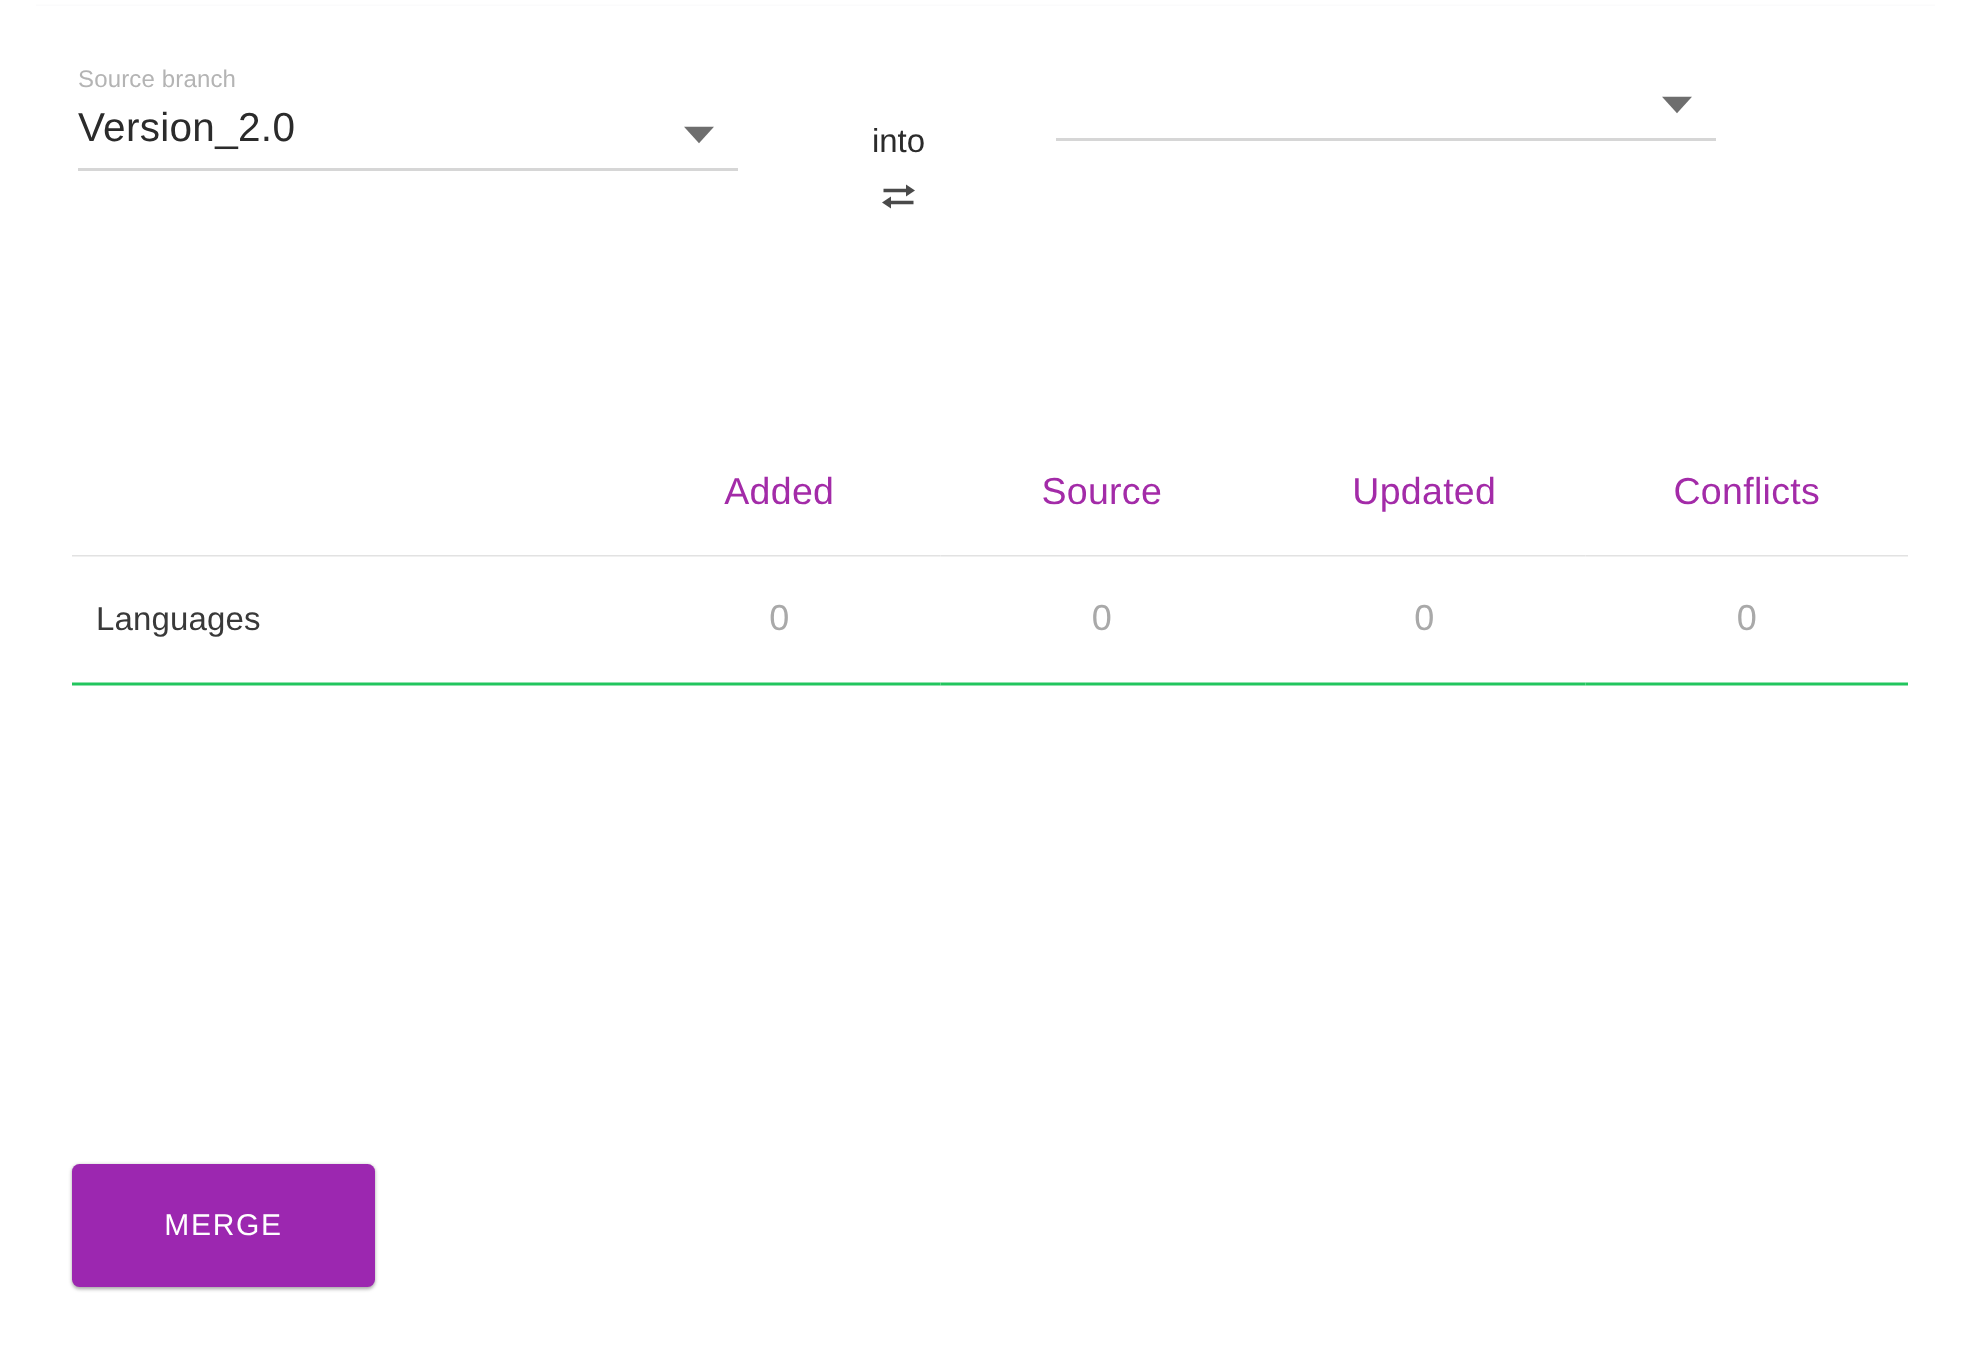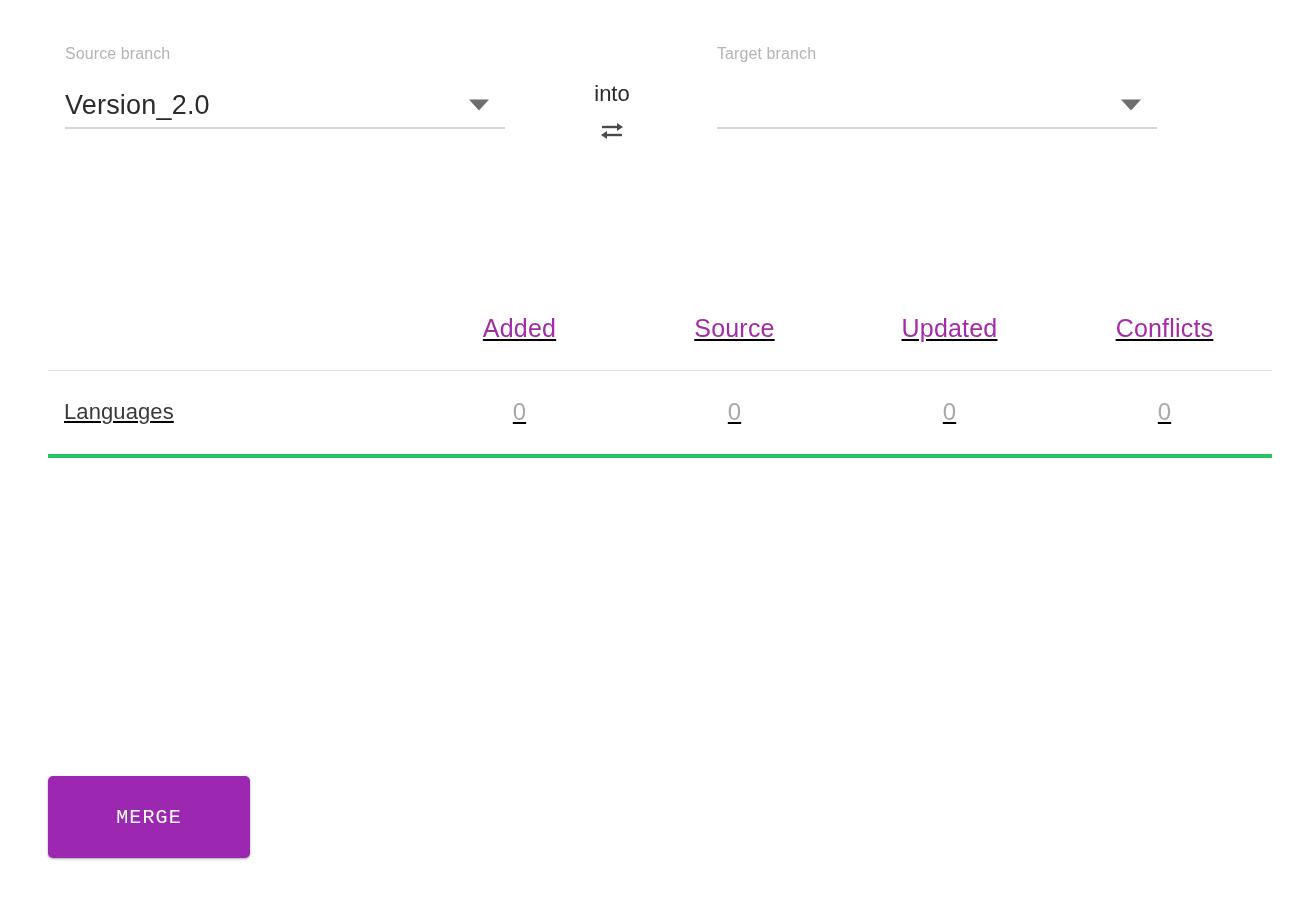--- a/index.html
+++ b/index.html
@@ -23,43 +23,42 @@
     left: 24px;
     top: 3px;
     width: 1266px;
     height: 1px;
     background: #fbfbfc;
   }
 
   
   .branch-row {
     position: absolute;
-    left: 17px;
+    left: 4px;
     top: 0;
     width: 1137px;
     height: 160px;
   }
 
   .field {
     position: absolute;
   }
   .field .field-label {
     font-size: 16px;
     color: #b4b4b4;
     line-height: 20px;
     letter-spacing: .1px;
     white-space: nowrap;
   }
   .field .field-control {
     position: relative;
-    margin-top: 19px;
+    margin-top: 4px;
     height: 46px;
     border-bottom: 2px solid #d6d6d6;
     display: flex;
-    align-items: center;
   }
   .field .field-value {
     font-size: 27px;
     color: #2b2b2b;
     line-height: 34px;
     font-weight: 400;
     letter-spacing: .2px;
     white-space: nowrap;
   }
   .caret {
@@ -105,42 +104,41 @@
   .diff-table {
     position: absolute;
     left: 48px;
     top: 288px;
     width: 1224px;
   }
   .diff-table table {
     width: 100%;
     border-collapse: collapse;
     table-layout: fixed;
-    text-decoration: underline;
   }
   .diff-table th, .diff-table td {
     padding: 0;
     text-align: center;
     vertical-align: middle;
   }
   .diff-table thead th {
     height: 82px;
     font-weight: 400;
     font-size: 25px;
     color: #a32ba8;
     letter-spacing: .2px;
     border-bottom: 1px solid #e2e2e2;
   }
   .diff-table thead th.col-name {
     text-align: left;
     border-bottom: 1px solid #e2e2e2;
   }
   .diff-table tbody td {
     height: 86px;
-    border-bottom: 4px solid #22c55e;
+    border-bottom: 2px solid #22c55e;
     font-size: 24px;
     color: #a9a9a9;
     font-weight: 400;
   }
   .diff-table tbody td.col-name {
     text-align: left;
     font-size: 22px;
     color: #393939;
     padding-left: 16px;
     letter-spacing: .1px;
@@ -162,21 +160,21 @@
   .merge-btn {
     position: absolute;
     left: 48px;
     top: 776px;
     width: 202px;
     height: 82px;
     background: #9c27b0;
     border: none;
     border-radius: 5px;
     color: #ffffff;
-    font-family: Liberation Mono, monospace;
+    font-family: Liberation Sans, sans-serif;
     font-size: 20px;
     letter-spacing: 1.1px;
     cursor: pointer;
     box-shadow: 0 1px 3px rgba(0,0,0,.22), 0 1px 2px rgba(0,0,0,.16);
   }
 </style>
 </head>
 <body>
 
 <div class="top-rule"></div>
@@ -197,21 +195,20 @@
       <svg width="30" height="24" viewBox="0 0 30 24" aria-hidden="true">
         <path d="M5 8 H22" stroke="#4a4a4a" stroke-width="2.4" fill="none"></path>
         <path d="M20 4 L26 8 L20 12 Z" fill="#4a4a4a"></path>
         <path d="M25 16 H8" stroke="#4a4a4a" stroke-width="2.4" fill="none"></path>
         <path d="M10 12 L4 16 L10 20 Z" fill="#4a4a4a"></path>
       </svg>
     </div>
   </div>
 
   <div class="field" id="target-field">
-    <div class="field-label">Target branch</div>
     <div class="field-control">
       <span class="caret"></span>
     </div>
   </div>
 
 </div>
 
 <div class="diff-table">
   <table>
     <colgroup>

